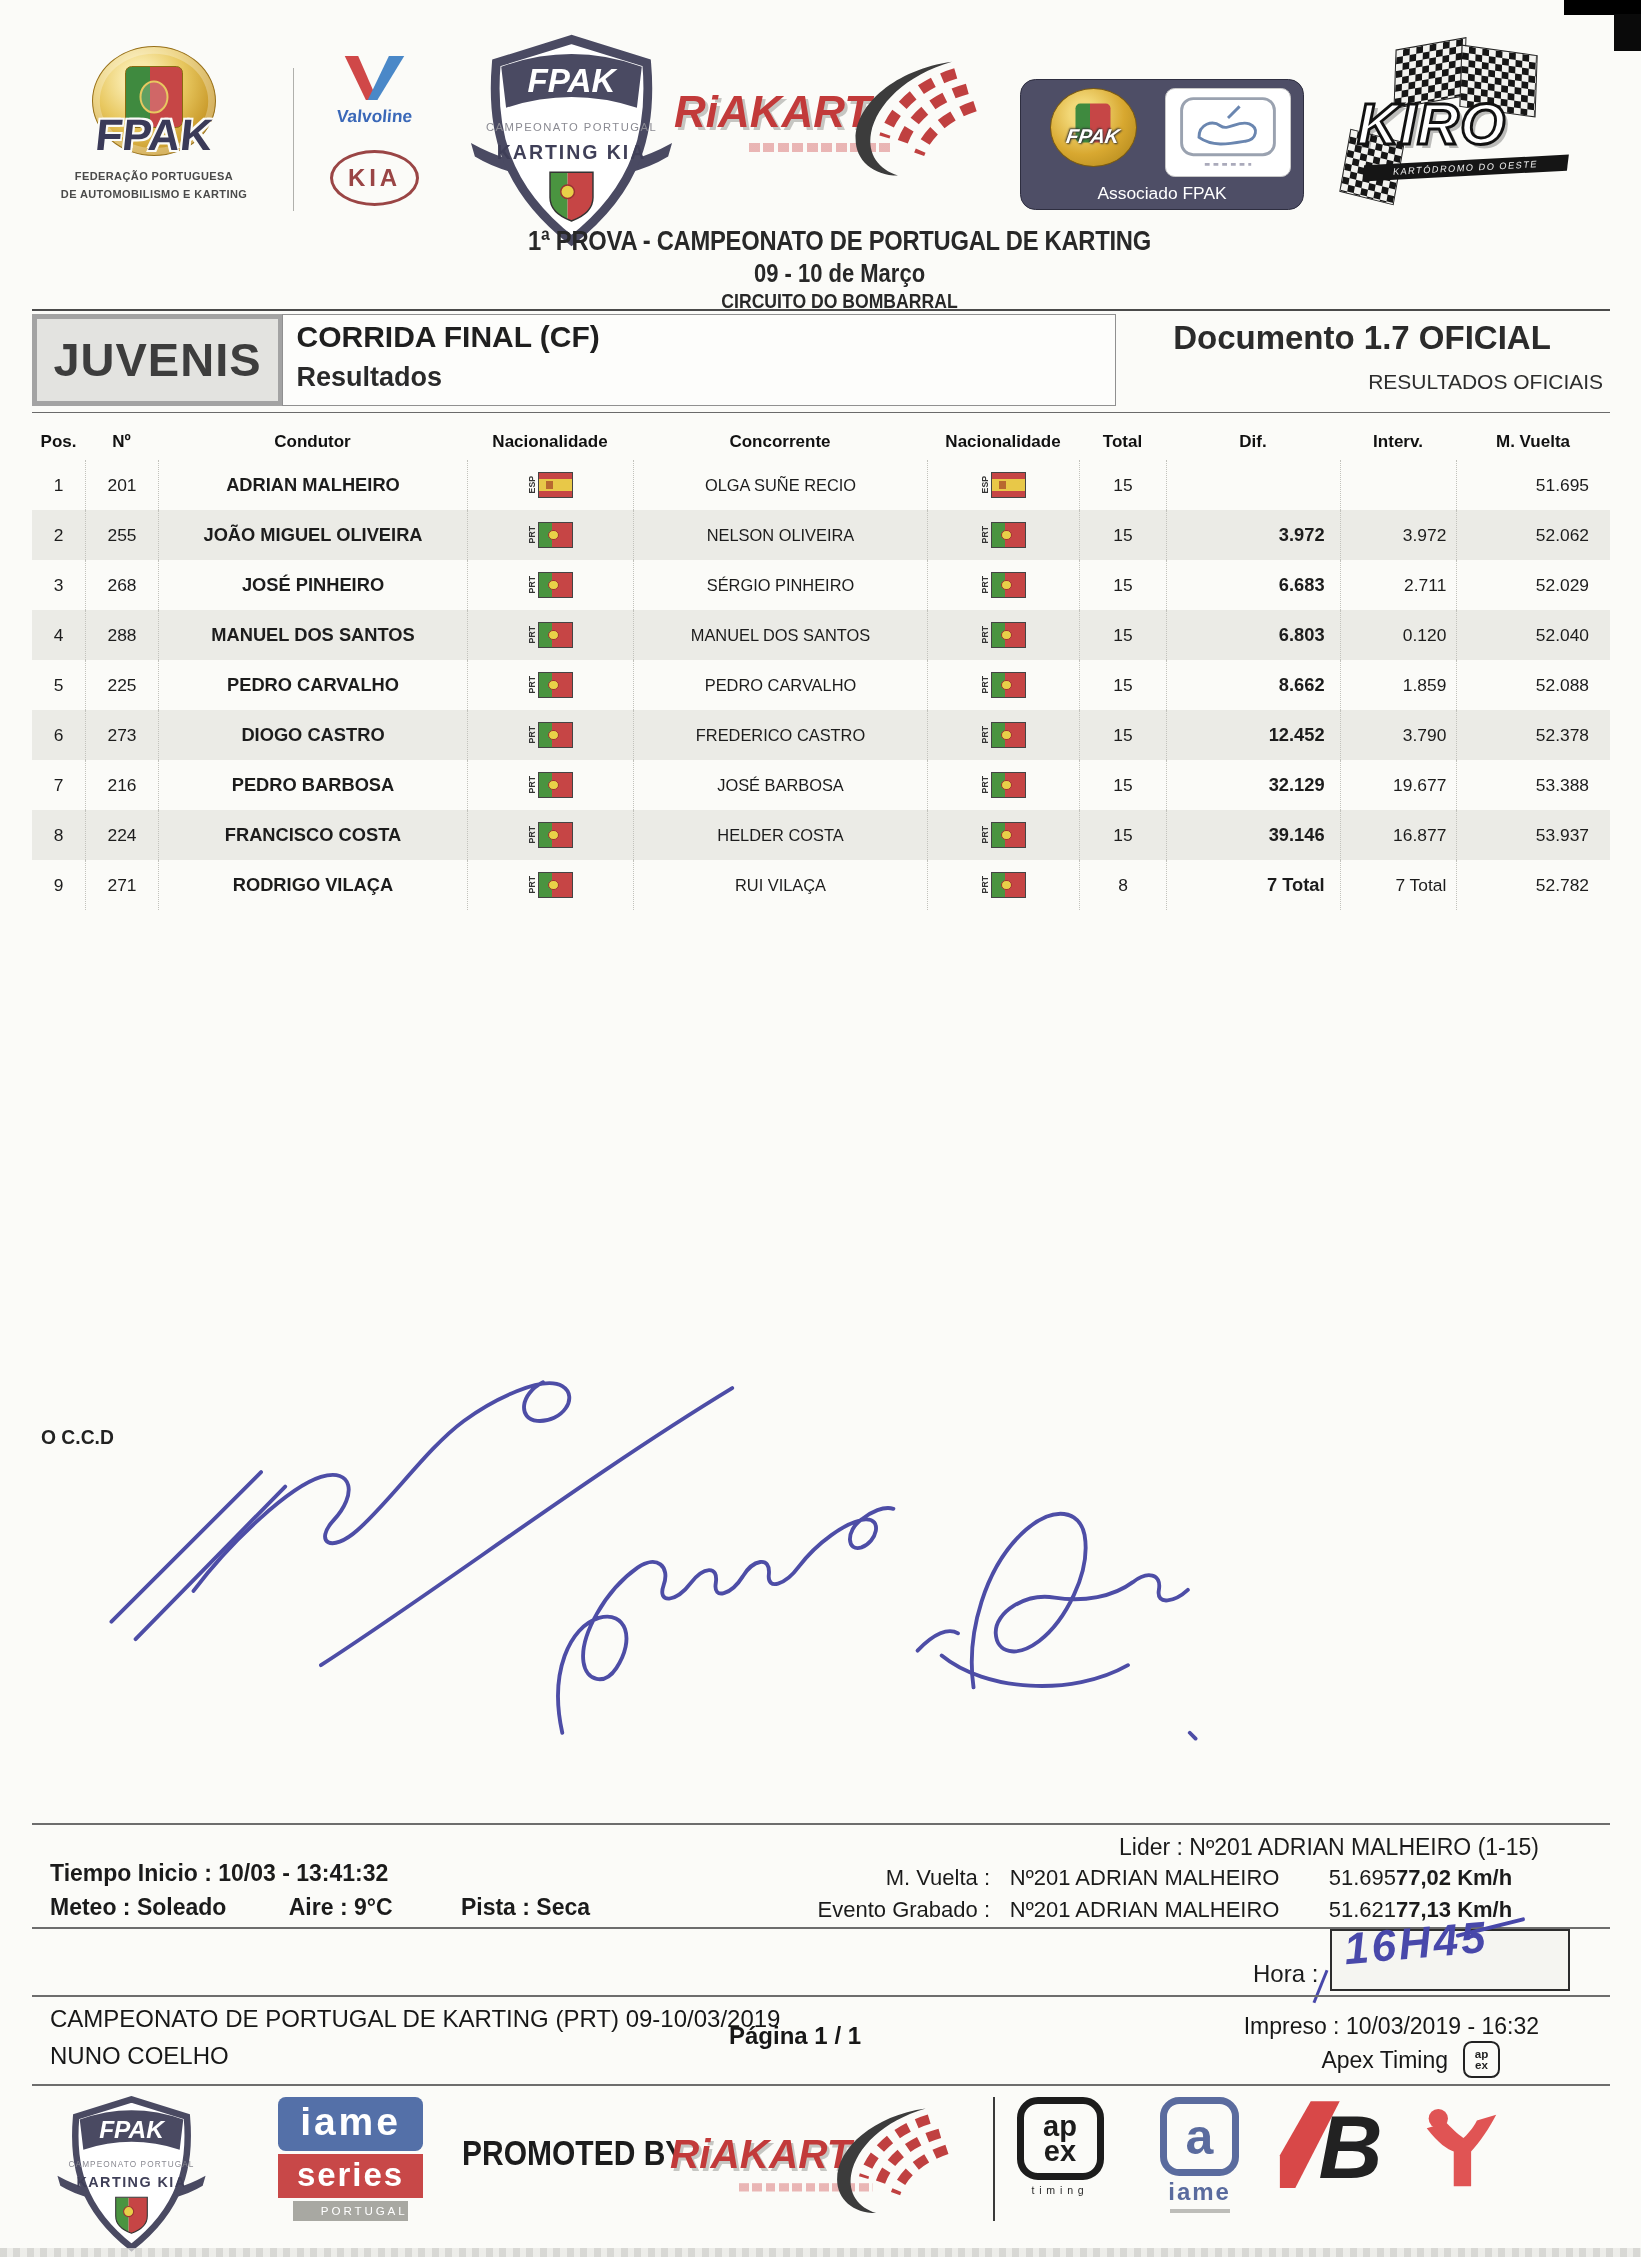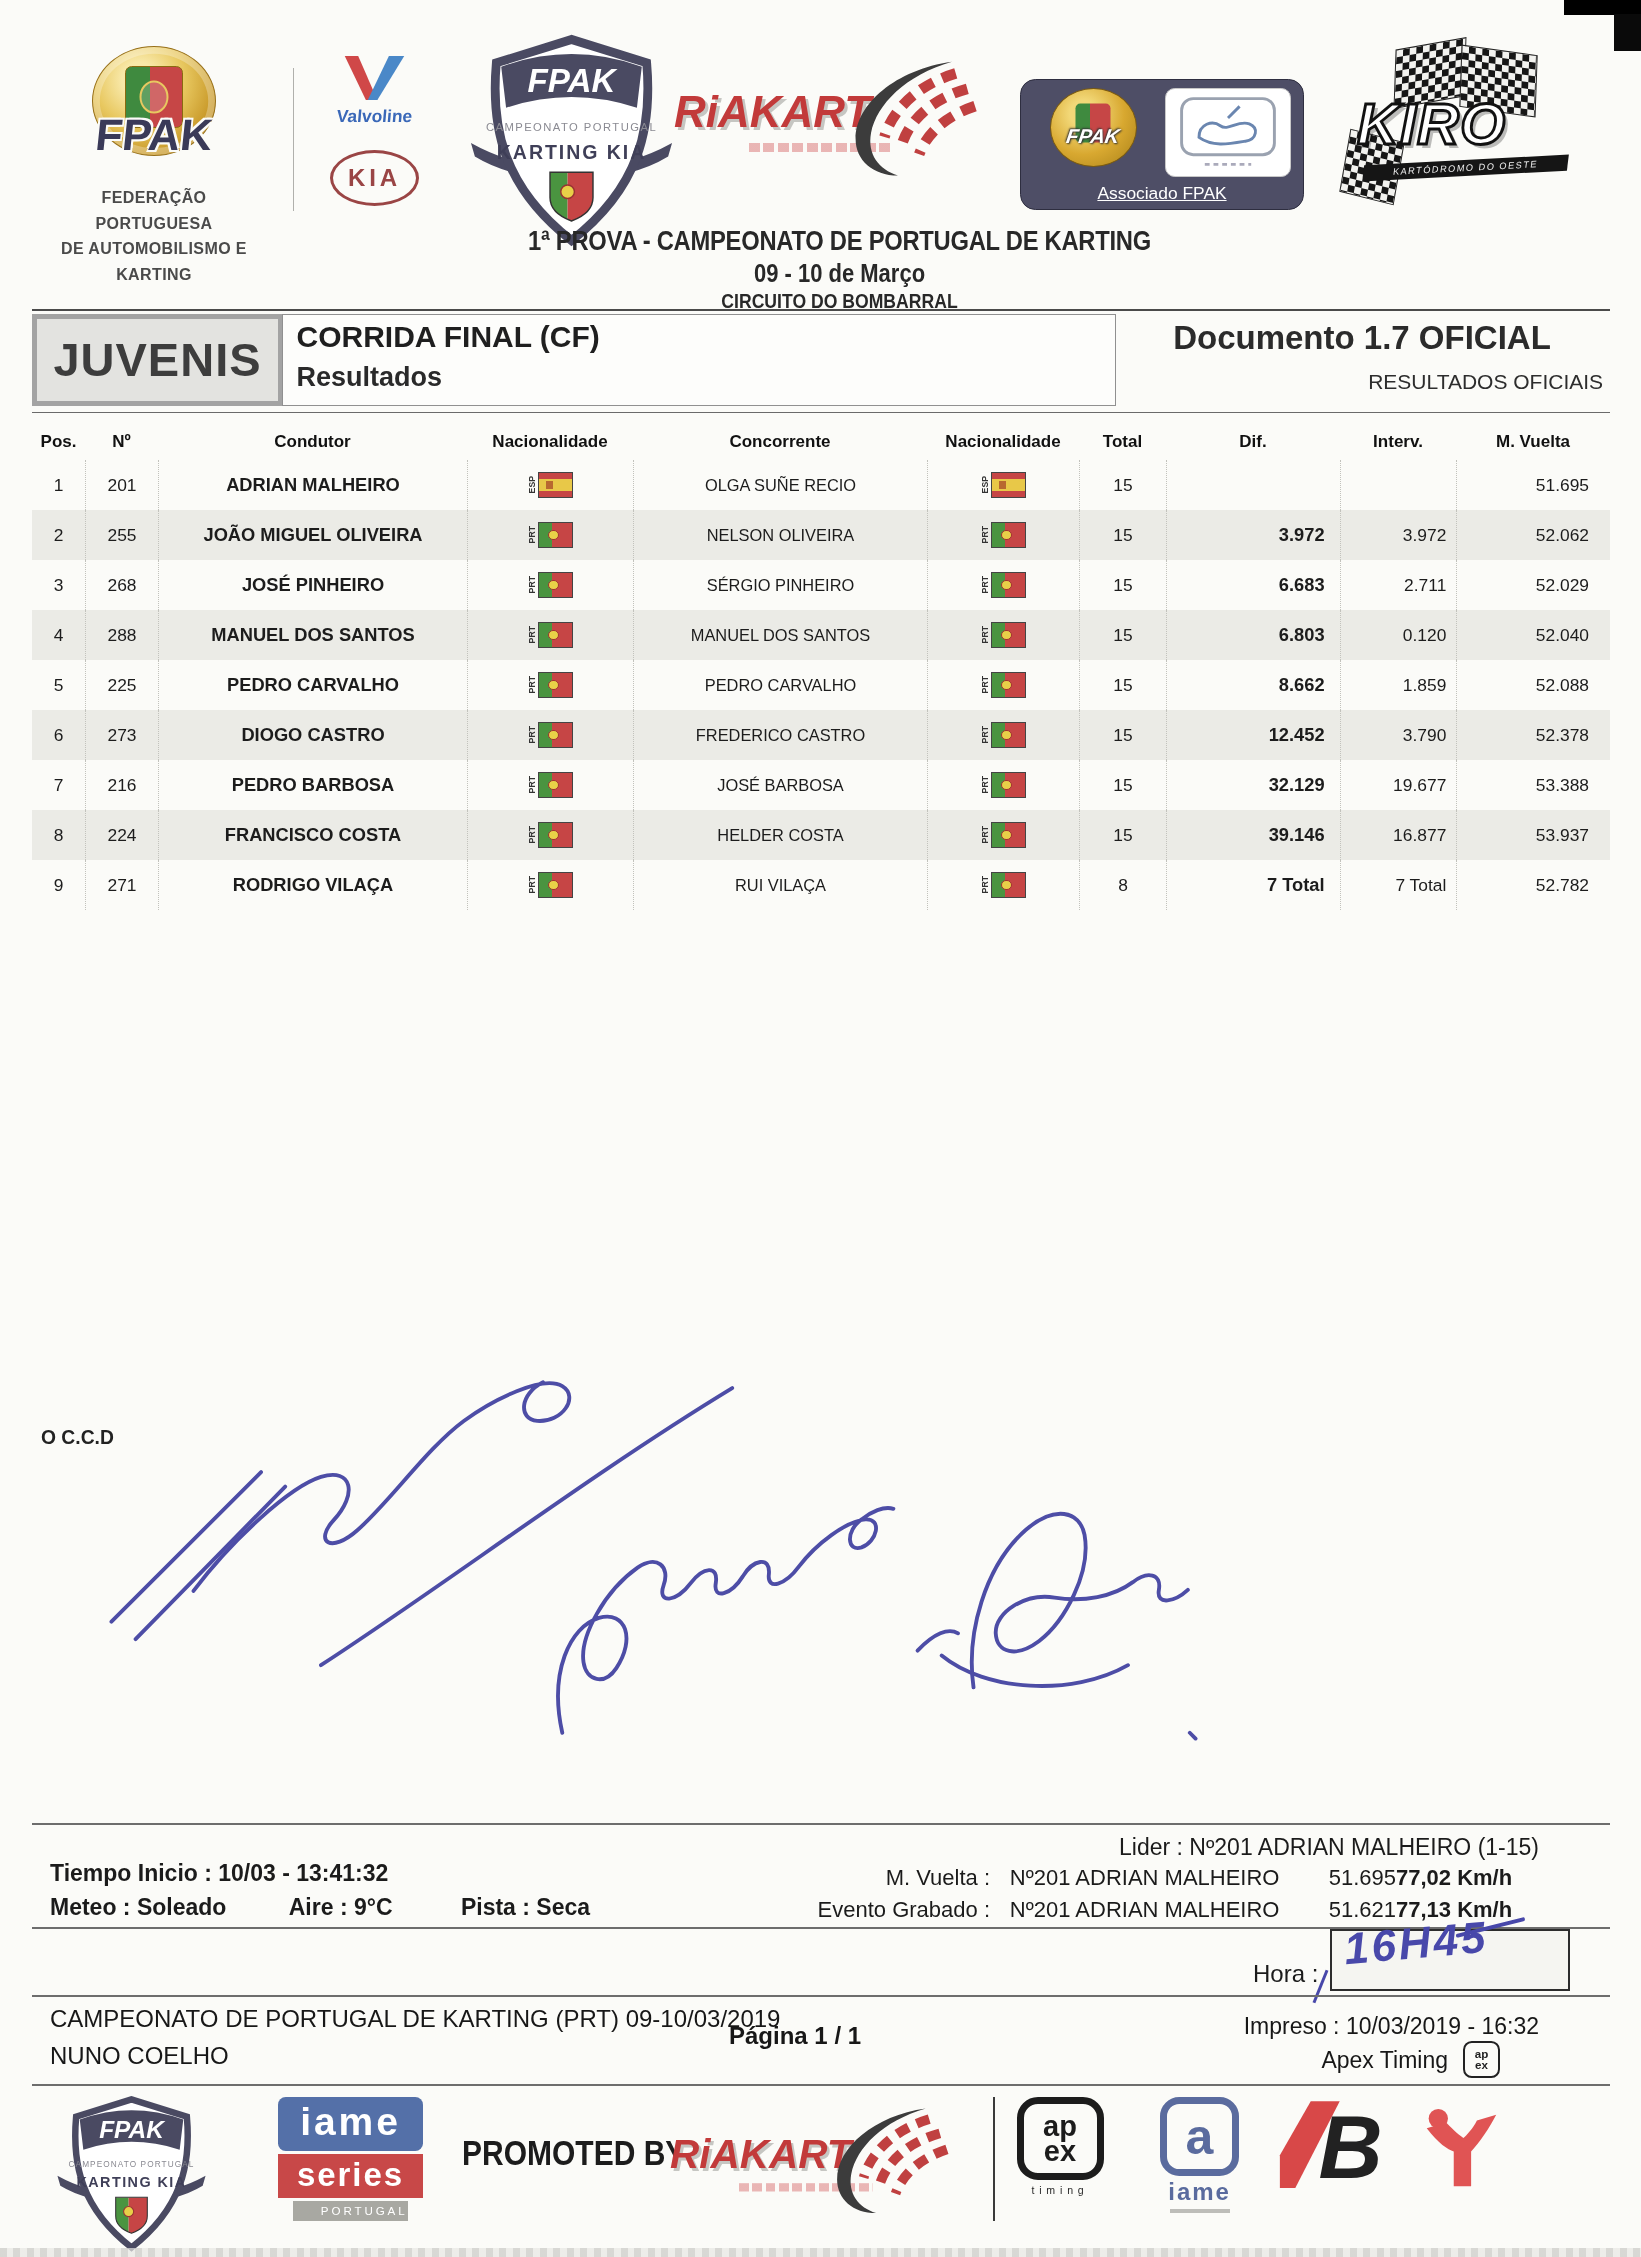--- a/index.html
+++ b/index.html
@@ -17,21 +17,21 @@
   .fed-oval{position:relative;margin:0 auto;width:122px;height:108px;border-radius:50%;
     background:radial-gradient(circle at 38% 30%,#f8e8a8 0 16%,#e8c860 42%,#c89828 72%,#a87818);
     border:1.9px solid #97701a;box-shadow:inset 0 0 0 6.8px rgba(255,255,255,.28);}
   .fed-crest{position:absolute;left:50%;top:46%;transform:translate(-50%,-50%);width:56px;height:60px;
     border-radius:6.8px;background:linear-gradient(90deg,#3f8a3f 0 42%,#c64646 42% 100%);border:1px solid #8a6a10;}
   .fed-crest::after{content:"";position:absolute;left:50%;top:50%;transform:translate(-50%,-50%);
     width:25px;height:29px;border-radius:50%;border:2.9px solid #e8c860;background:rgba(255,255,255,.18);}
   .fed-name{position:absolute;left:50%;top:64px;transform:translateX(-50%) skewX(-6deg);
     font-size:44px;font-weight:bold;color:#3a3a58;
     text-shadow:1.9px 1.9px 0 #fbfbf8,-1.9px -1.9px 0 #fbfbf8,1.9px -1.9px 0 #fbfbf8,-1.9px 1.9px 0 #fbfbf8;}
-  .fed-sub{margin-top:29px;font-size:16px;font-weight:bold;color:#4a4a4a;line-height:1.6;letter-spacing:0.4px;}
+  .fed-sub{margin-top:12px;font-size:11px;font-weight:bold;color:#4a4a4a;line-height:1.6;letter-spacing:0.4px;}
 
   .hdiv{position:absolute;left:293px;top:68px;width:1px;height:143px;background:#b0b0ac;}
 
   .valv{position:absolute;left:311px;top:54px;width:127px;text-align:center;}
   .valv-text{font-size:17.4px;font-weight:bold;color:#3a68b8;transform:skewX(-5deg);}
   .kia{margin:23px auto 0;width:83px;height:50px;border:3.9px solid #9a4545;border-radius:50%;
     display:flex;align-items:center;justify-content:center;font-size:24px;font-weight:bold;
     color:#9a4545;letter-spacing:3.9px;}
 
   .shield-svg{position:absolute;left:469px;top:33px;width:205px;height:214px;}
@@ -49,21 +49,21 @@
     border:1.9px solid #2e2e40;border-radius:15.4px;}
   .assoc-fpak{position:absolute;left:19.3px;top:7.7px;width:106px;height:87px;}
   .mini-oval{position:relative;margin:0 auto;width:85px;height:77px;border-radius:50%;border:1px solid #7a5a10;
     background:radial-gradient(circle at 38% 32%,#f2d878 0 18%,#d8a830 55%,#a88018);}
   .mini-oval::before{content:"";position:absolute;left:50%;top:44%;transform:translate(-50%,-50%);
     width:35px;height:39px;border-radius:4.8px;background:linear-gradient(90deg,#3f8a3f 0 42%,#c64646 42% 100%);}
   .mini-txt{position:absolute;left:50%;top:55%;transform:translate(-50%,-50%) skewX(-8deg);
     font-size:20px;font-weight:900;font-style:italic;color:#fff;text-shadow:1px 1px 1.9px #333,-1px -1px 1.9px #333;}
   .assoc-card{position:absolute;right:11.6px;top:7.7px;width:124px;height:87px;background:#fff;
     border-radius:9.7px;border:1px solid #c8c8c8;}
-  .assoc-label{position:absolute;left:0;right:0;bottom:4.8px;text-align:center;color:#fff;font-size:17.4px;text-decoration:underline;}
+  .assoc-label{position:absolute;left:0;right:0;bottom:4.8px;text-align:center;color:#fff;font-size:17.4px;}
 
   .kiro{position:absolute;left:1334px;top:44px;width:249px;height:166px;}
   .kiro-flag{position:absolute;border:1px solid #222;
     background:repeating-conic-gradient(#161616 0 25%,#f2f2ef 0 50%) 0 0/13.5px 13.5px;}
   .kf1{left:60px;top:0;width:70px;height:56px;transform:rotate(-10deg) skewX(-12deg);}
   .kf2{left:126px;top:5.8px;width:75px;height:60px;transform:rotate(8deg) skewX(6deg);}
   .kf3{left:9.7px;top:91px;width:54px;height:62px;transform:rotate(14deg) skewX(4deg);}
   .kiro-text{position:absolute;left:23px;top:46px;font-size:58px;font-weight:900;font-style:italic;
     color:#fff;-webkit-text-stroke:2.9px #111;text-shadow:3.9px 3.9px 0 rgba(0,0,0,.25);letter-spacing:1px;}
   .kiro-band{position:absolute;left:29px;top:116px;width:205px;height:16.4px;background:#151515;

